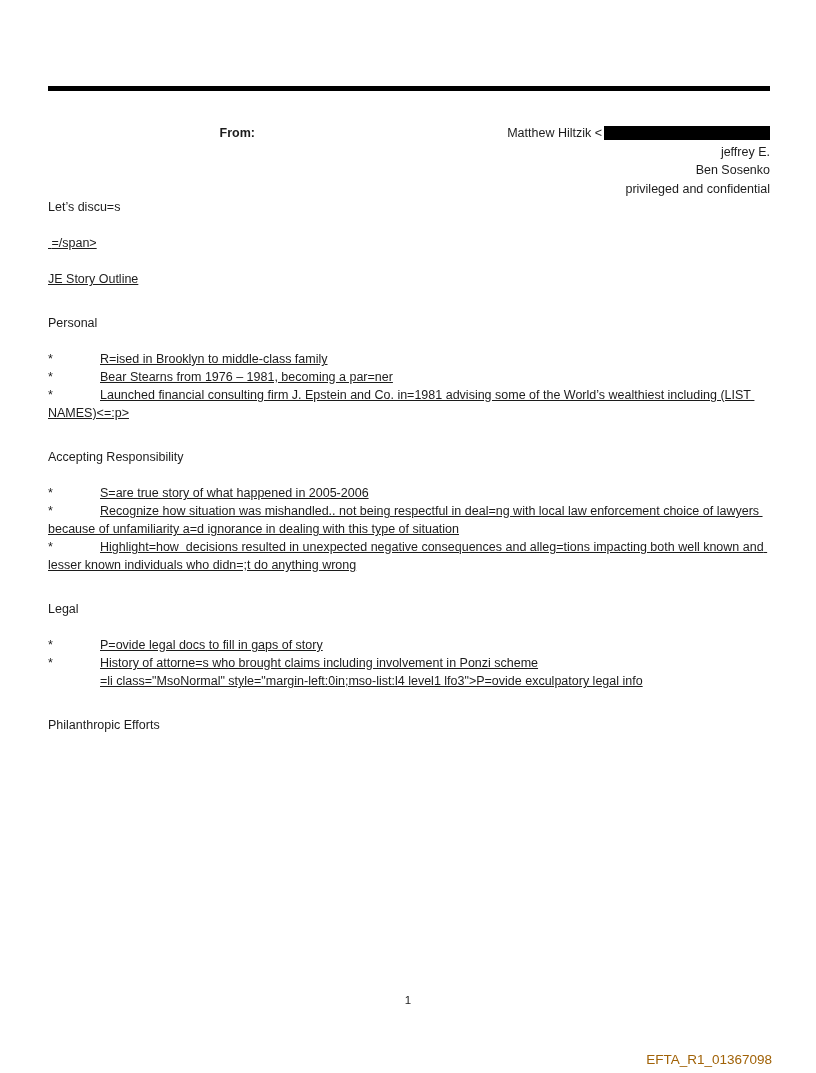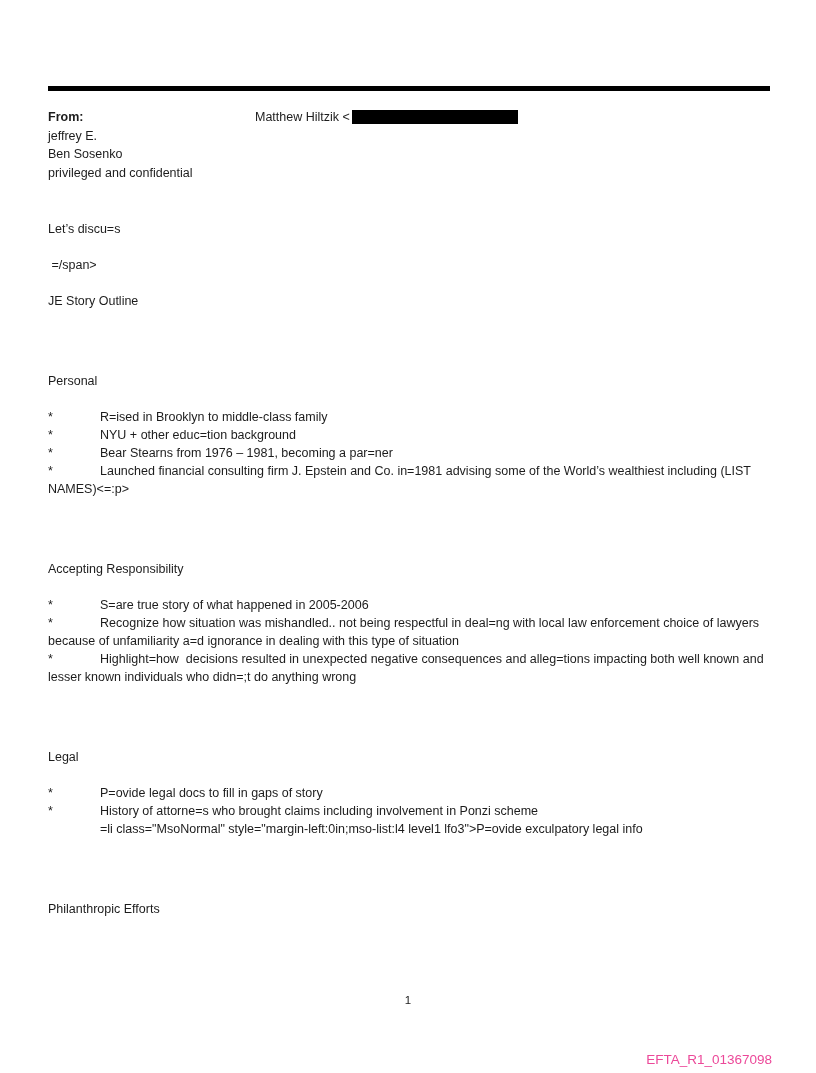--- a/index.html
+++ b/index.html
@@ -7,32 +7,32 @@
     width: 816px;
     height: 1073px;
     background: #ffffff;
     position: relative;
     font-family: "Liberation Sans", sans-serif;
     color: #1c1c1c;
     overflow: hidden;
   }
   .content { position: absolute; left: 48px; right: 46px; top: 0; }
   .topbar { height: 5px; background: #000; margin-top: 86px; }
-  .email-header { margin-top: 17px; }
+  .email-header { margin-top: 33px; text-align: right; }
   .hrow { display: flex; font-size: 12.5px; line-height: 18.5px; }
   .hlabel { flex: 0 0 207px; width: 207px; font-weight: bold; }
   .hvalue { flex: 1; }
   .redaction { display: inline-block; width: 166px; height: 14px; background: #000; vertical-align: text-bottom; margin-left: 2px; }
   .line { margin: 0; font-size: 12.5px; line-height: 18px; white-space: pre-wrap; }
-  .mt18 { margin-top: 18px; }
-  .mt38 { margin-top: 38px; }
-  .mt54 { margin-top: 62px; }
+  .mt18 { margin-top: 18px; text-decoration: underline; }
+  .mt38 { }
+  .mt54 { margin-top: 26px; }
   .item .bullet { display: inline-block; width: 52px; white-space: normal; }
   .page-number { position: absolute; top: 994px; left: 0; width: 100%; text-align: center; font-size: 11.5px; color: #1c1c1c; }
-  .bates { position: absolute; top: 1052px; right: 44px; font-size: 13.5px; color: #ec4899; }
+  .bates { position: absolute; top: 1052px; right: 44px; font-size: 13.5px; color: #a16207; }
 </style>
 </head>
 <body>
 
 <div class="content">
 
   <div class="topbar"></div>
 
   <div class="email-header">
     <div class="hrow">
@@ -51,21 +51,20 @@
   </div>
 
   <div>
     <p class="line mt38">Let’s discu=s</p>
     <p class="line mt18"> =/span&gt;</p>
     <p class="line mt18">JE Story Outline</p>
 
     <p class="line mt54">Personal</p>
     <div class="mt18">
       <p class="line item"><span class="bullet">*</span><span>R=ised in Brooklyn to middle-class family</span></p>
-      <p class="line item"><span class="bullet">*</span><span>NYU + other educ=tion background</span></p>
       <p class="line item"><span class="bullet">*</span><span>Bear Stearns from 1976 – 1981, becoming a par=ner</span></p>
       <p class="line item"><span class="bullet">*</span><span>Launched financial consulting firm J. Epstein and Co. in=1981 advising some of the World’s wealthiest including (LIST NAMES)&lt;=:p&gt;</span></p>
     </div>
 
     <p class="line mt54">Accepting Responsibility</p>
     <div class="mt18">
       <p class="line item"><span class="bullet">*</span><span>S=are true story of what happened in 2005-2006</span></p>
       <p class="line item"><span class="bullet">*</span><span>Recognize how situation was mishandled.. not being respectful in deal=ng with local law enforcement choice of lawyers because of unfamiliarity a=d ignorance in dealing with this type of situation</span></p>
       <p class="line item"><span class="bullet">*</span><span>Highlight=how  decisions resulted in unexpected negative consequences and alleg=tions impacting both well known and lesser known individuals who didn=;t do anything wrong</span></p>
     </div>

